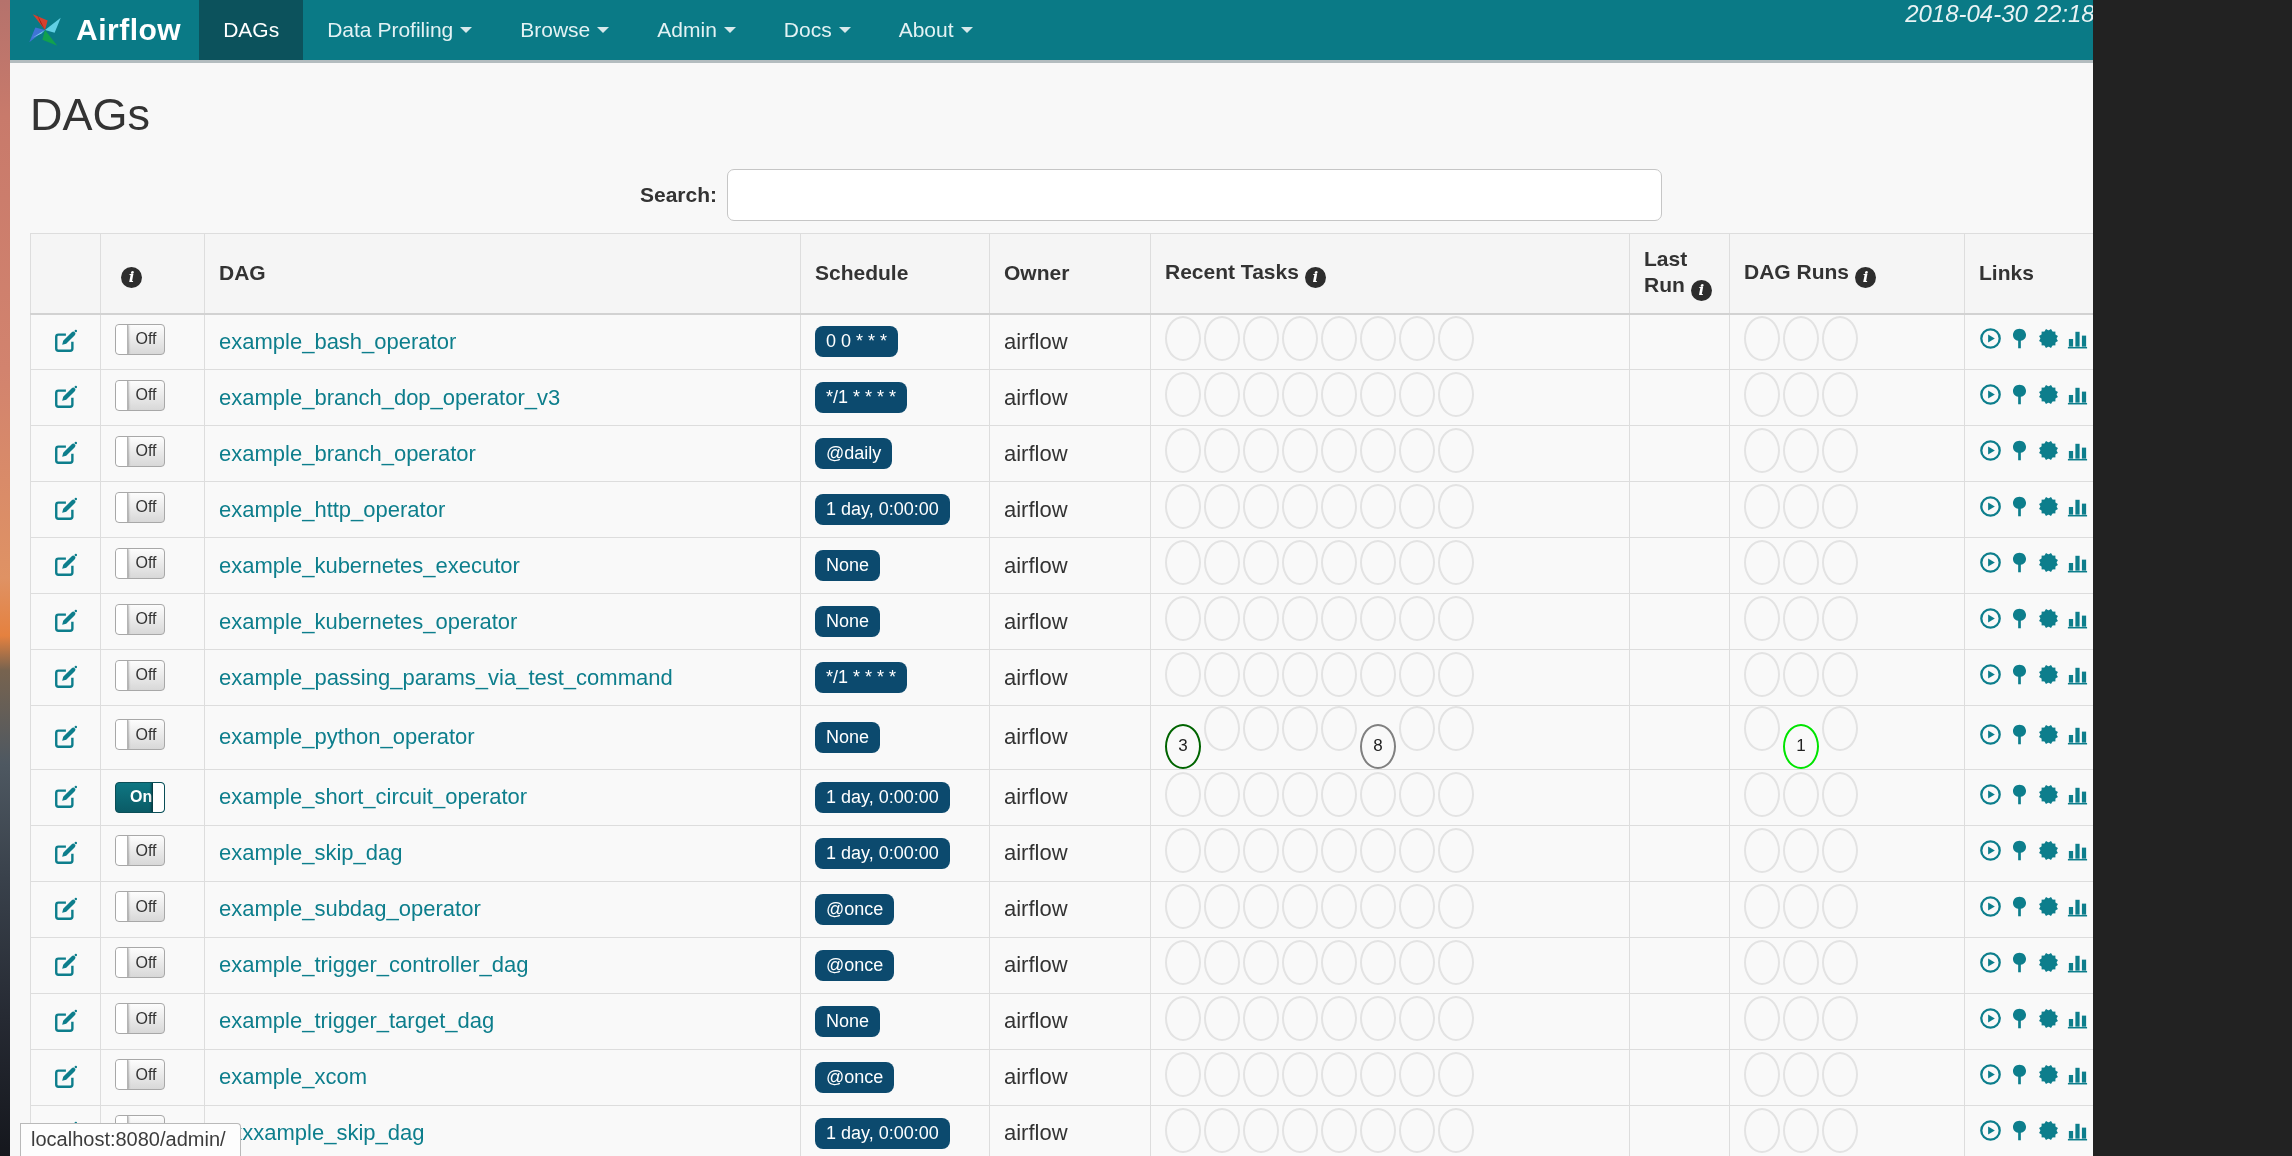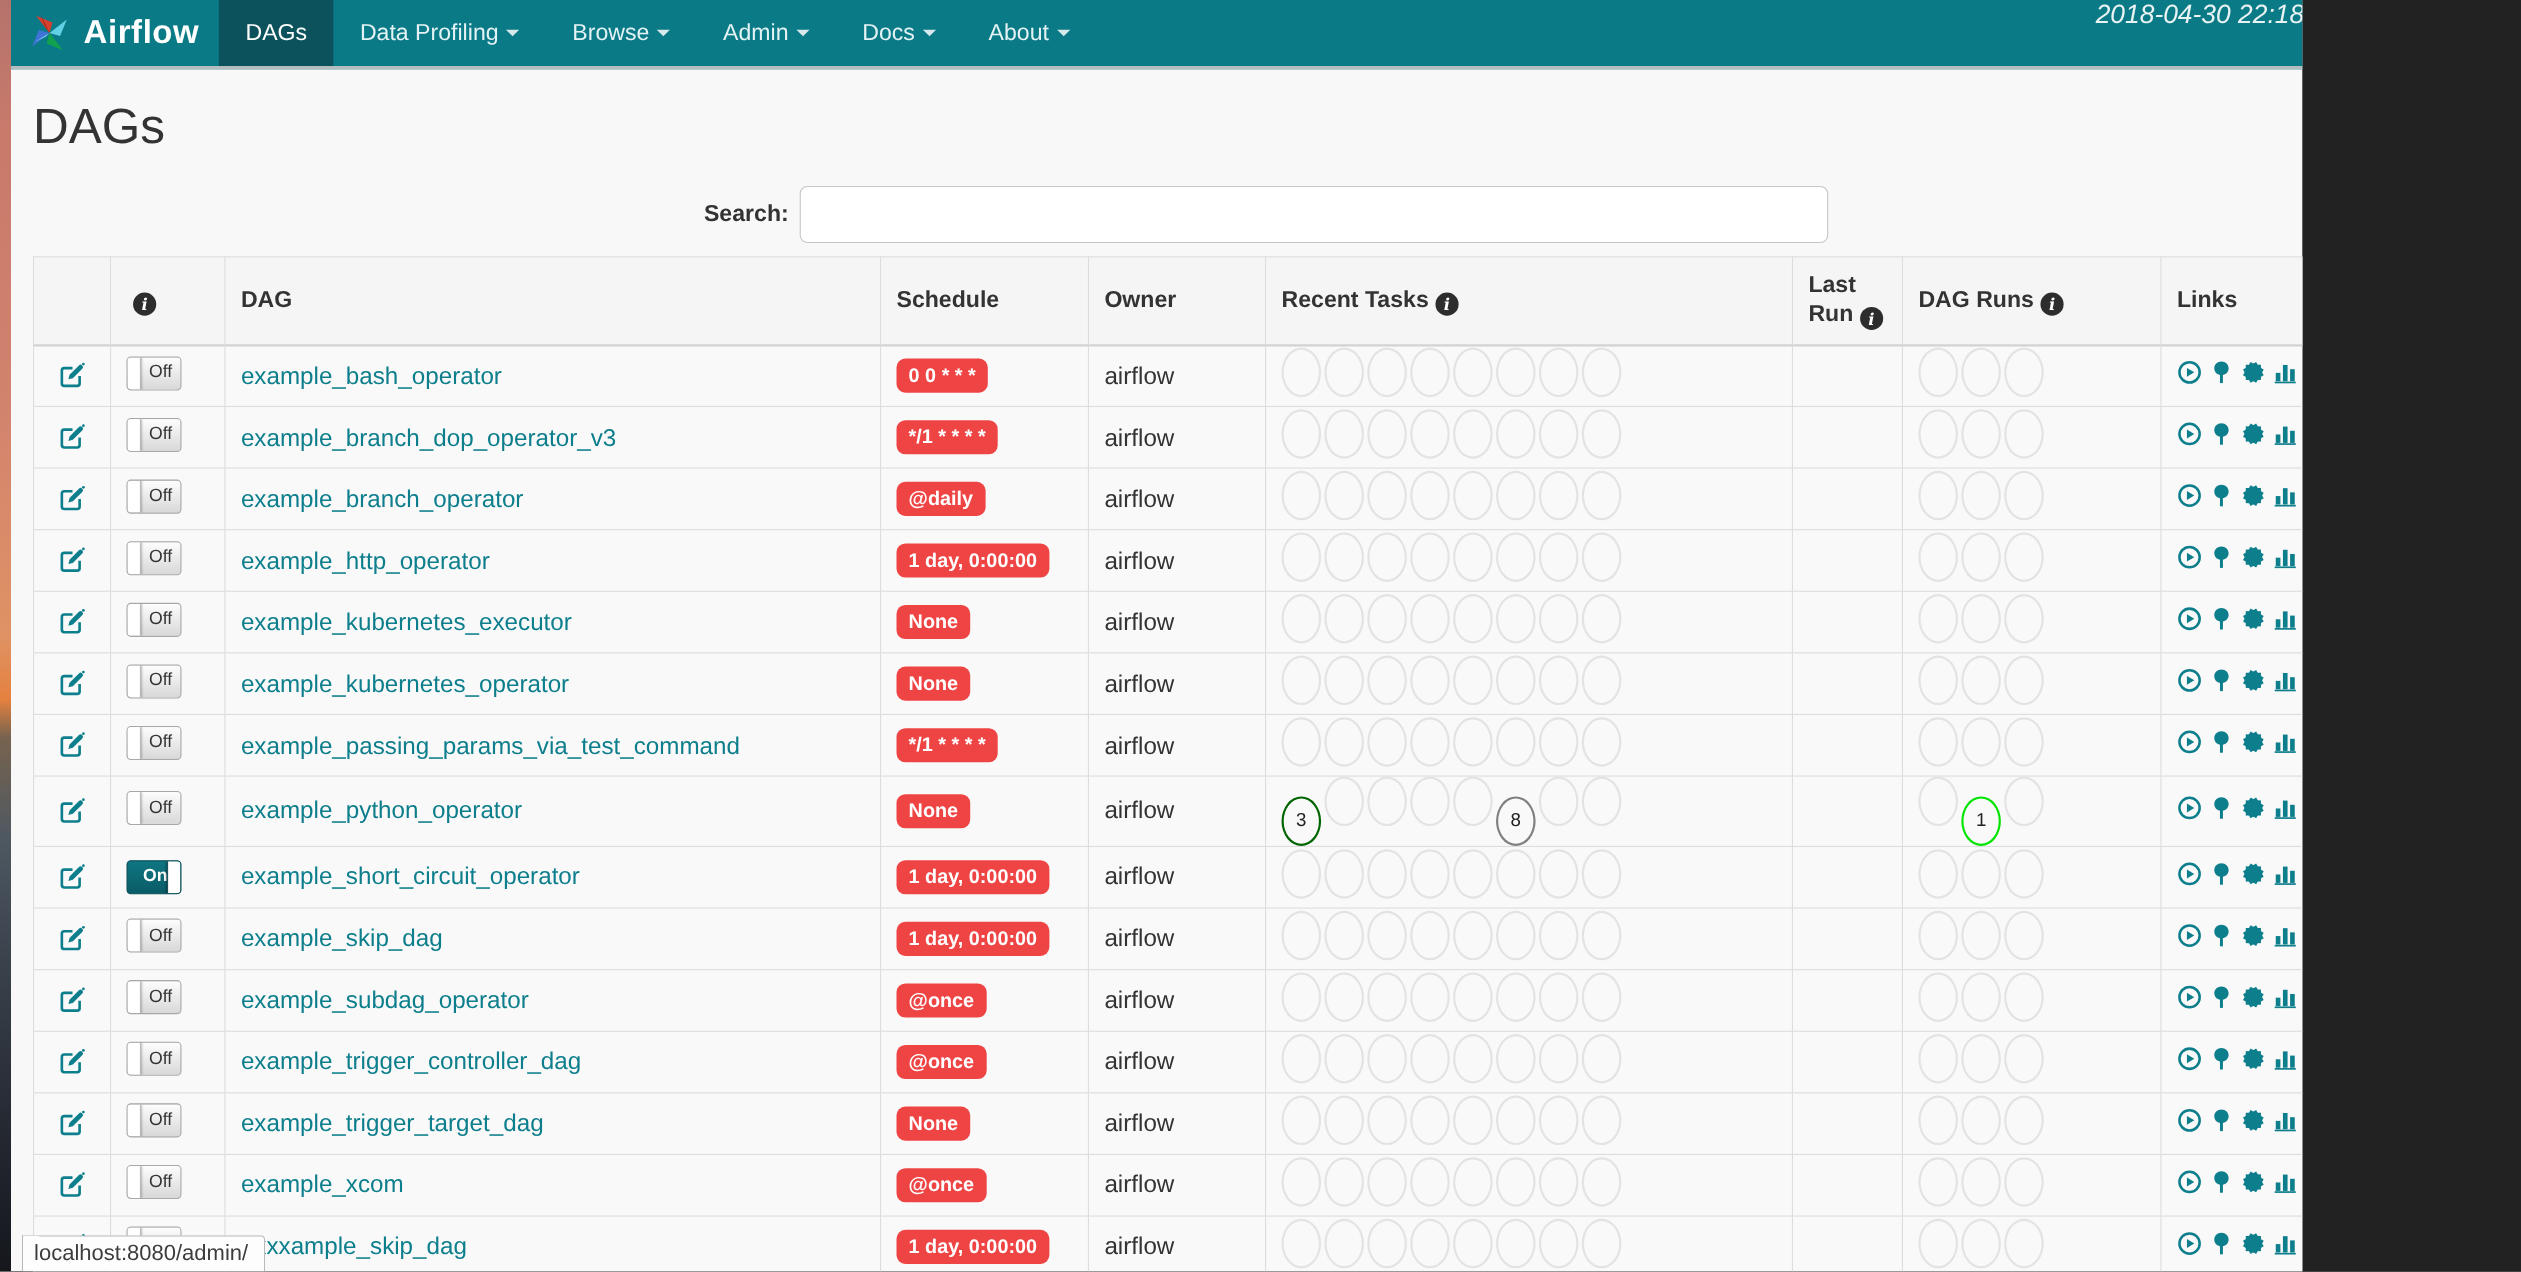--- a/index.html
+++ b/index.html
@@ -80,21 +80,21 @@
   }
   .toggle.off { border:1px solid #a8a8a8; background:linear-gradient(#fdfdfd,#d8d8d8); }
   .toggle.off .knob { width:12px; background:#fff; border-right:1px solid #b5b5b5; border-radius:3px 0 0 3px; box-shadow:1px 0 2px rgba(0,0,0,.25); }
   .toggle.off .t-label { flex:1; display:flex; align-items:center; justify-content:center; color:#333; }
   .toggle.on { border:1px solid #0a4e57; background:linear-gradient(#0e7682,#0a5b66); }
   .toggle.on .t-label { flex:1; display:flex; align-items:center; justify-content:center; color:#fff; font-weight:bold;padding-left:14px; }
   .toggle.on .knob { width:12px; background:#fff; border-left:1px solid #083f46; border-radius:0 3px 3px 0; box-shadow:-1px 0 2px rgba(0,0,0,.35); }
 
   .dag-link { color:#0d7e8c; text-decoration:none; cursor:pointer; }
   .badge {
-    display:inline-block; background:#ef4444; color:#fff; font-weight:bold; font-size:18px;
+    display:inline-block; background:#0c4a6e; color:#fff; font-weight:normal; font-size:18px;
     padding:5px 11px; border-radius:8px; white-space:nowrap;
   }
 
   .circ {
     display:inline-flex; align-items:center; justify-content:center;
     width:36px; height:45px; border:2px solid #e3e3e3; border-radius:50%;
     margin-right:3px; font-size:17px; color:#222; background:transparent;
   }
   .circ.counted { cursor:pointer; }
 

